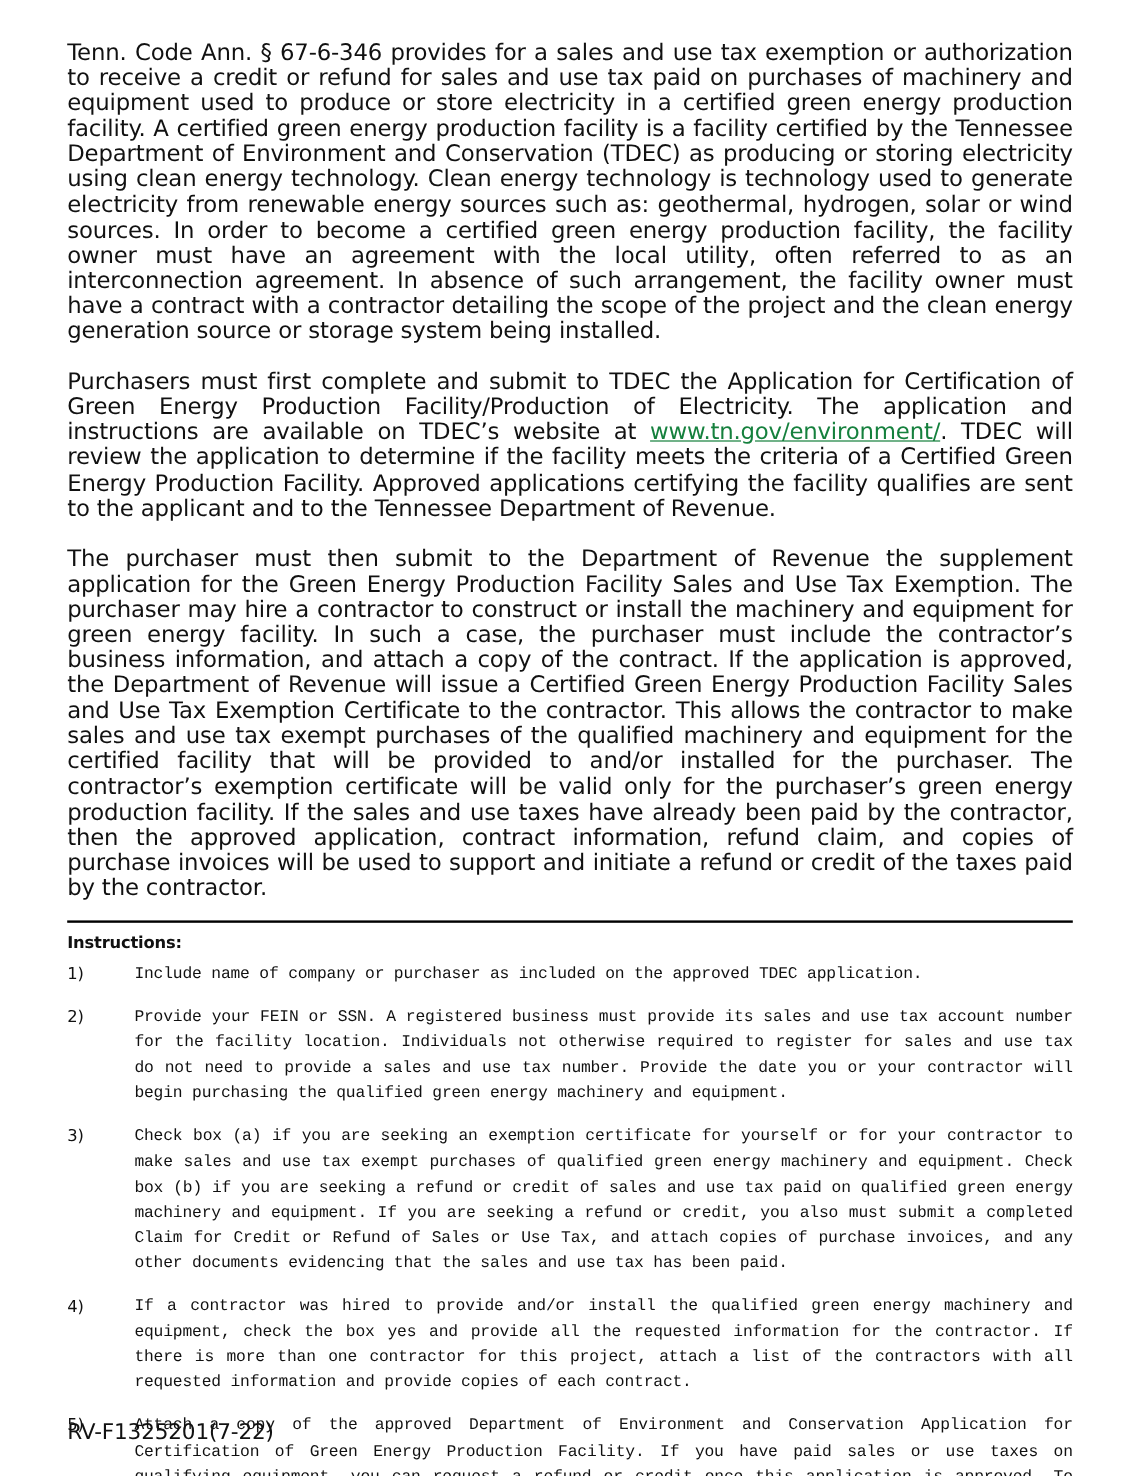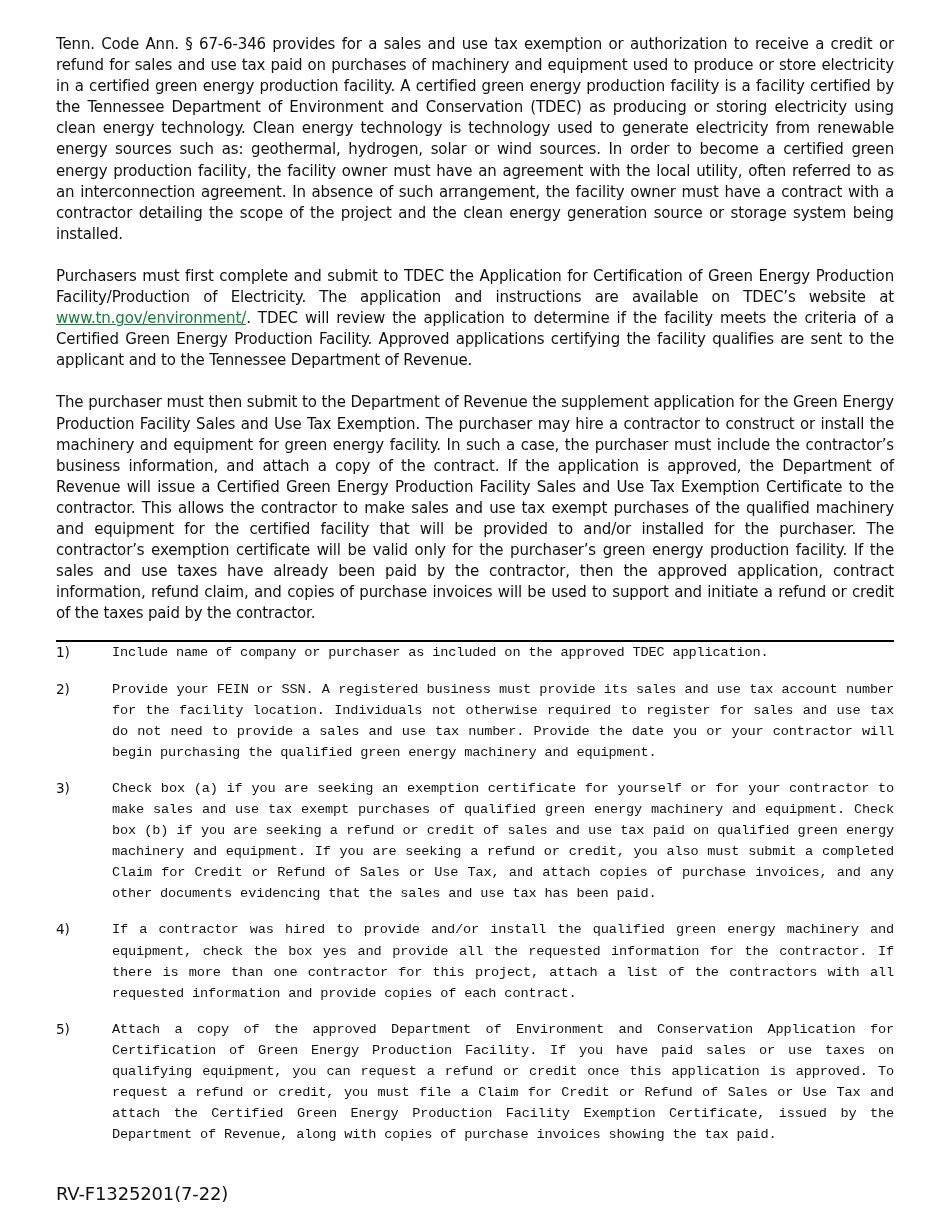--- a/index.html
+++ b/index.html
@@ -3,40 +3,41 @@
 <meta charset="utf-8">
 <style>
   html, body { margin: 0; padding: 0; background: #ffffff; }
   body {
     width: 950px; height: 1230px; position: relative; overflow: hidden;
     font-family: "DejaVu Sans", sans-serif;
     color: #111111;
   }
   .page { position: absolute; left: 56px; top: 34px; width: 838px; }
   .para {
-    font-size: 15px; line-height: 21.1px; text-align: justify;
+    font-size: 19px; line-height: 21.1px; text-align: justify;
     margin: 0 0 21px 0; letter-spacing: -0.15px;
   }
   .para.last { margin-bottom: 16px; }
   .link { color: #15803d; text-decoration: underline; }
   .rule { border-top: 2px solid #000; margin-top: 3px; }
   .heading { font-weight: bold; font-size: 13.6px; margin: 9px 0 8px 0; letter-spacing: -0.15px; }
   .item { display: flex; font-size: 13.6px; line-height: 21.1px; margin-bottom: 15px; letter-spacing: -0.15px; }
   .num { width: 56px; flex: 0 0 56px; }
   .itext { flex: 1; text-align: justify; font-family: Liberation Mono, monospace; }
   .footer { position: absolute; left: 56px; top: 1183px; font-size: 18px; letter-spacing: -0.15px; }
 </style>
 </head>
 <body>
 
 <div class="page">
   <p class="para">Tenn. Code Ann. § 67-6-346 provides for a sales and use tax exemption or authorization to receive a credit or refund for sales and use tax paid on purchases of machinery and equipment used to produce or store electricity in a certified green energy production facility.  A certified green energy production facility is a facility certified by the Tennessee Department of Environment and Conservation (TDEC) as producing or storing electricity using clean energy technology.  Clean energy technology is technology used to generate electricity from renewable energy sources such as: geothermal, hydrogen, solar or wind sources.  In order to become a certified green energy production facility, the facility owner must have an agreement with the local utility, often referred to as an interconnection agreement.  In absence of such arrangement, the facility owner must have a contract with a contractor detailing the scope of the project and the clean energy generation source or storage system being installed.</p>
   <p class="para"><span>Purchasers must first complete and submit to TDEC the Application for Certification of Green Energy Production Facility/Production of Electricity.  The application and instructions are available on TDEC’s website at </span><a class="link">www.tn.gov/environment/</a><span>.  TDEC will review the application to determine if the facility meets the criteria of a Certified Green Energy Production Facility.  Approved applications certifying the facility qualifies are sent to the applicant and to the Tennessee Department of Revenue.</span></p>
   <p class="para last">The purchaser must then submit to the Department of Revenue the supplement application for the Green Energy Production Facility Sales and Use Tax Exemption.  The purchaser may hire a contractor to construct or install the machinery and equipment for green energy facility.  In such a case, the purchaser must include the contractor’s business information, and attach a copy of the contract.  If the application is approved, the Department of Revenue will issue a Certified Green Energy Production Facility Sales and Use Tax Exemption Certificate to the contractor.  This allows the contractor to make sales and use tax exempt purchases of the qualified machinery and equipment for the certified facility that will be provided to and/or installed for the purchaser.  The contractor’s exemption certificate will be valid only for the purchaser’s green energy production facility.  If the sales and use taxes have already been paid by the contractor, then the approved application, contract information, refund claim, and copies of purchase invoices will be used to support and initiate a refund or credit of the taxes paid by the contractor.</p>
   <div class="rule"></div>
+  <div class="heading">Instructions:</div>
 
   <div class="item">
     <span class="num">1)</span>
     <span class="itext">Include name of company or purchaser as included on the approved TDEC application.</span>
   </div>
   <div class="item">
     <span class="num">2)</span>
     <span class="itext">Provide your FEIN or SSN.  A registered business must provide its sales and use tax account number for the facility location.  Individuals not otherwise required to register for sales and use tax do not need to provide a sales and use tax number.  Provide the date you or your contractor will begin purchasing the qualified green energy machinery and equipment.</span>
   </div>
   <div class="item">

